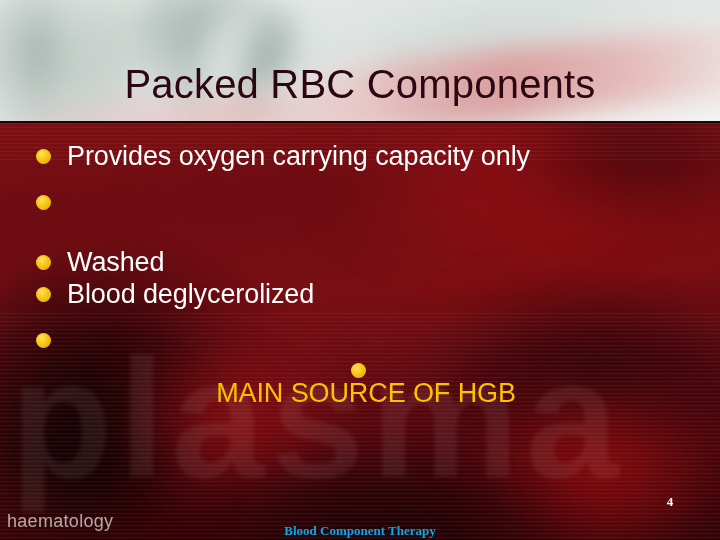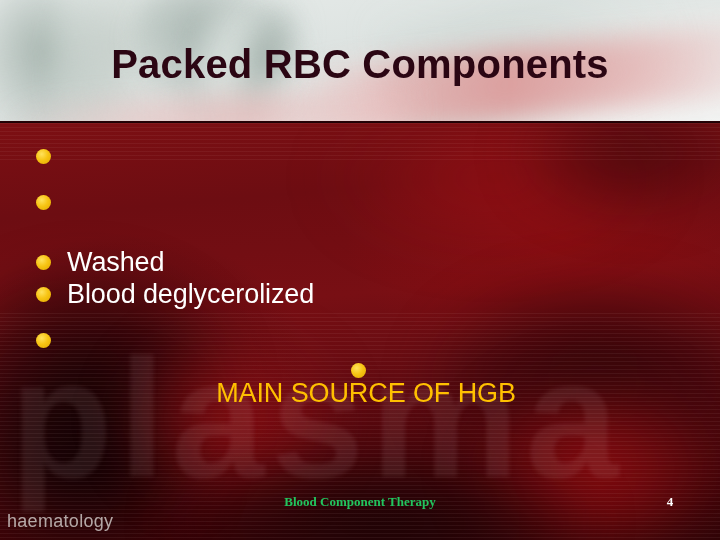--- a/index.html
+++ b/index.html
@@ -101,24 +101,24 @@
     width: 300px; height: 150px;
     background: radial-gradient(ellipse at 30% 70%, rgba(160,176,170,.38), rgba(205,215,210,.10) 60%, rgba(230,236,233,0) 80%);
     filter: blur(14px);
     transform: rotate(-15deg);
   }
   #header-title {
     position: absolute;
     left: 0; top: 0;
     width: 720px;
     text-align: center;
-    padding-top: 40px;
+    padding-top: 60px;
     font-size: 40px;
     line-height: 48px;
-    font-weight: 700;
+    font-weight: 400;
     letter-spacing: 0.2px;
     color: #2b0613;
     white-space: nowrap;
   }
   
   #header-rule {
     position: absolute;
     left: 0; top: 121px;
     width: 720px;
     height: 4px;
@@ -252,28 +252,28 @@
     color: #ffffff;
     white-space: nowrap;
     letter-spacing: -0.1px;
   }
   .bullet-text .hl-yellow { color: #ffff00; }
   .bullet-text.all-gold { color: #ffc000; }
 
   
   #footer-center {
     position: absolute;
-    left: 0; top: 494px;
+    left: 0; top: 523px;
     width: 720px;
     text-align: center;
     font-family: "Liberation Serif", serif;
     font-weight: 700;
     font-size: 13px;
     line-height: 16px;
-    color: #22c55e;
+    color: #0ea5e9;
   }
   #footer-page {
     position: absolute;
     left: 640px; top: 494px;
     width: 60px;
     text-align: center;
     font-family: "Liberation Serif", serif;
     font-weight: 700;
     font-size: 13px;
     line-height: 16px;
@@ -318,20 +318,21 @@
     <div class="bg-blob bb-deepBottom"></div>
 
     <div id="bg-watermark">plasma</div>
     <div id="scanlines"></div>
     <div id="scanlines-top"></div>
 
     <div id="bullets">
 
       <div class="bullet-row" style="top:10px;">
         <span class="bullet-dot"></span>
+        <span class="bullet-text">Provides oxygen carrying capacity only</span>
       </div>
 
       <div class="bullet-row" style="top:56px;">
         <span class="bullet-dot"></span>
       </div>
 
       <div class="bullet-row" style="top:116px;">
         <span class="bullet-dot"></span>
         <span class="bullet-text">Washed</span>
       </div>

